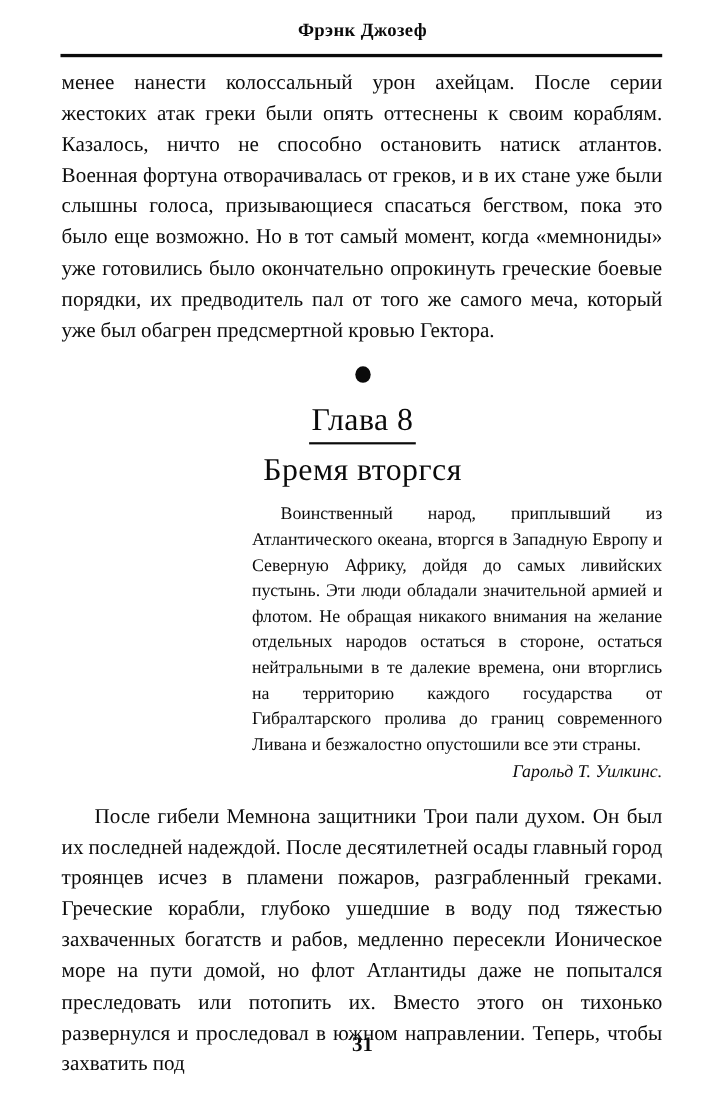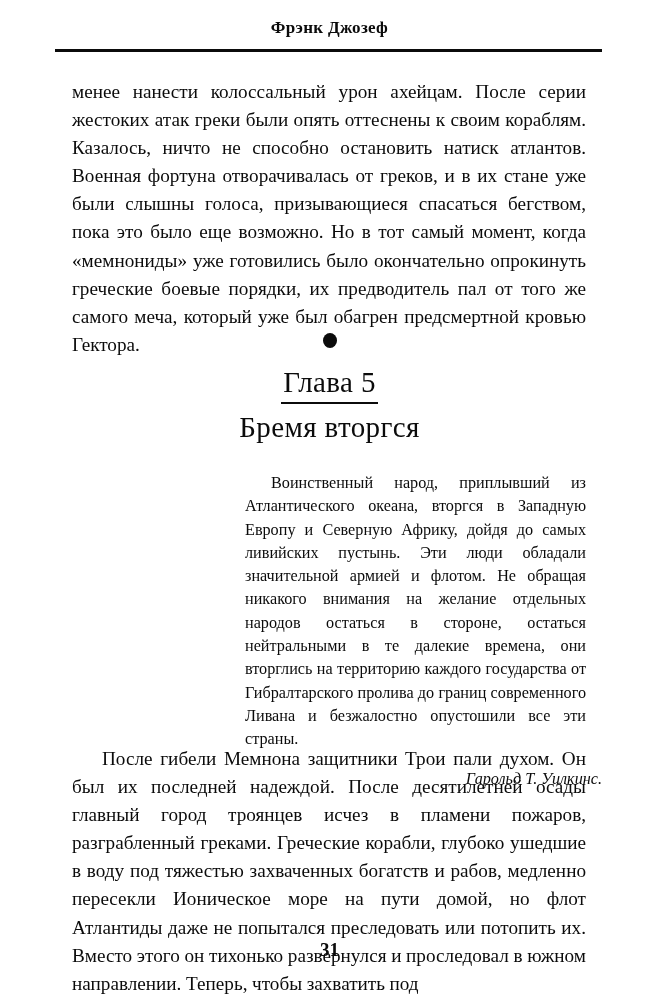--- a/index.html
+++ b/index.html
@@ -48,21 +48,21 @@
 
   
   .column {
     position: absolute;
     left: 56px;
     top: 62px;
     width: 546px;
   }
 
   p {
-    margin: 16px;
+    margin: 0;
     font-size: 19.2px;
     line-height: 28.1px;
     text-align: justify;
     text-justify: inter-word;
     word-spacing: -0.2px;
     hyphens: manual;
   }
 
   p.cont {
     text-indent: 0;
@@ -163,21 +163,21 @@
 
   <div class="head-rule"></div>
 
   <div class="column">
     <p class="cont">менее нанести колоссальный урон ахейцам. После серии жестоких атак греки были опять оттеснены к своим кораблям. Казалось, ничто не способно остановить натиск атлантов. Военная фортуна отворачивалась от греков, и в их стане уже были слышны голоса, призывающиеся спасаться бегством, пока это было еще возможно. Но в тот самый момент, когда «мемнониды» уже готовились было окончательно опрокинуть греческие боевые порядки, их предводитель пал от того же самого меча, который уже был обагрен предсмертной кровью Гектора.</p>
   </div>
 
   <div class="chapter-opener">
     <div class="chapter-dot"></div>
     <div>
-      <span class="chapter-number">Глава 5</span>
+      <span class="chapter-number">Глава 8</span>
     </div>
     <div class="chapter-title">Бремя вторгся</div>
   </div>
 
   <div class="epigraph">
     <p>Воинственный народ, приплывший из Атлантического океана, вторгся в Западную Европу и Северную Африку, дойдя до самых ливийских пустынь. Эти люди обладали значительной армией и флотом. Не обращая никакого внимания на желание отдельных народов остаться в стороне, остаться нейтральными в те далекие времена, они вторглись на территорию каждого государства от Гибралтарского пролива до границ современного Ливана и безжалостно опустошили все эти страны.</p>
     <div class="attribution">
       <div>Гарольд Т. Уилкинс.</div>
     </div>
   </div>

